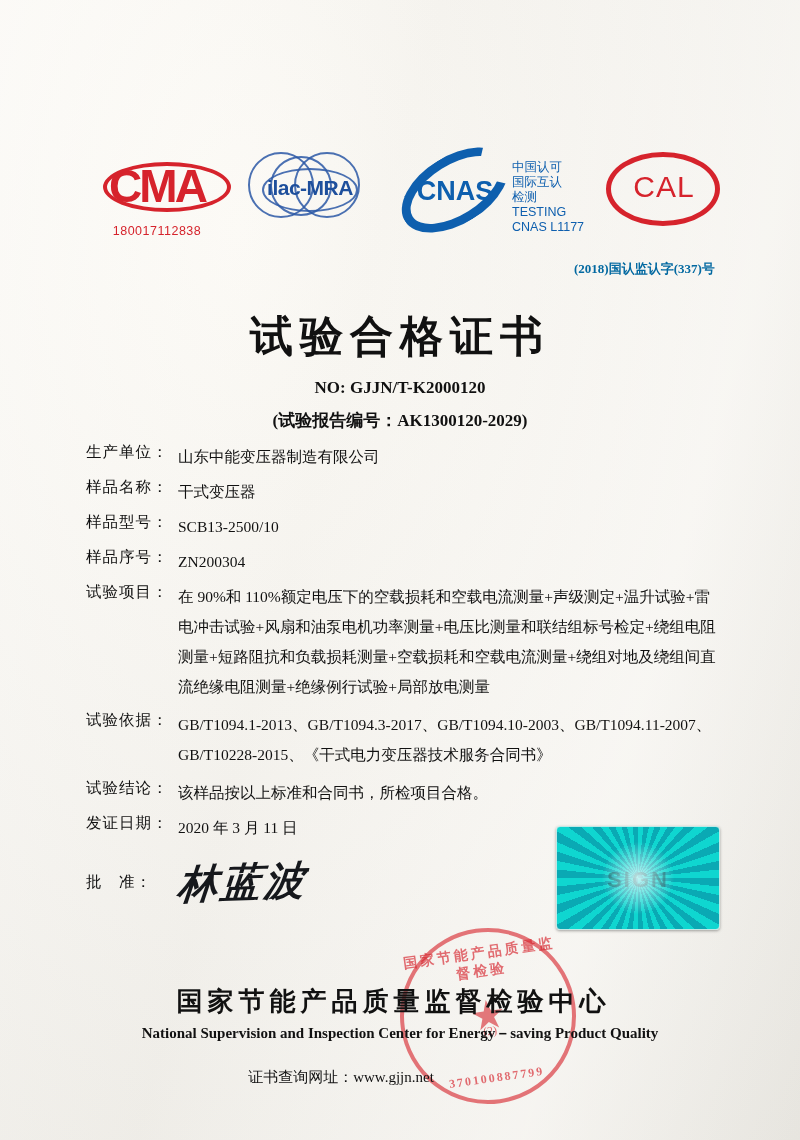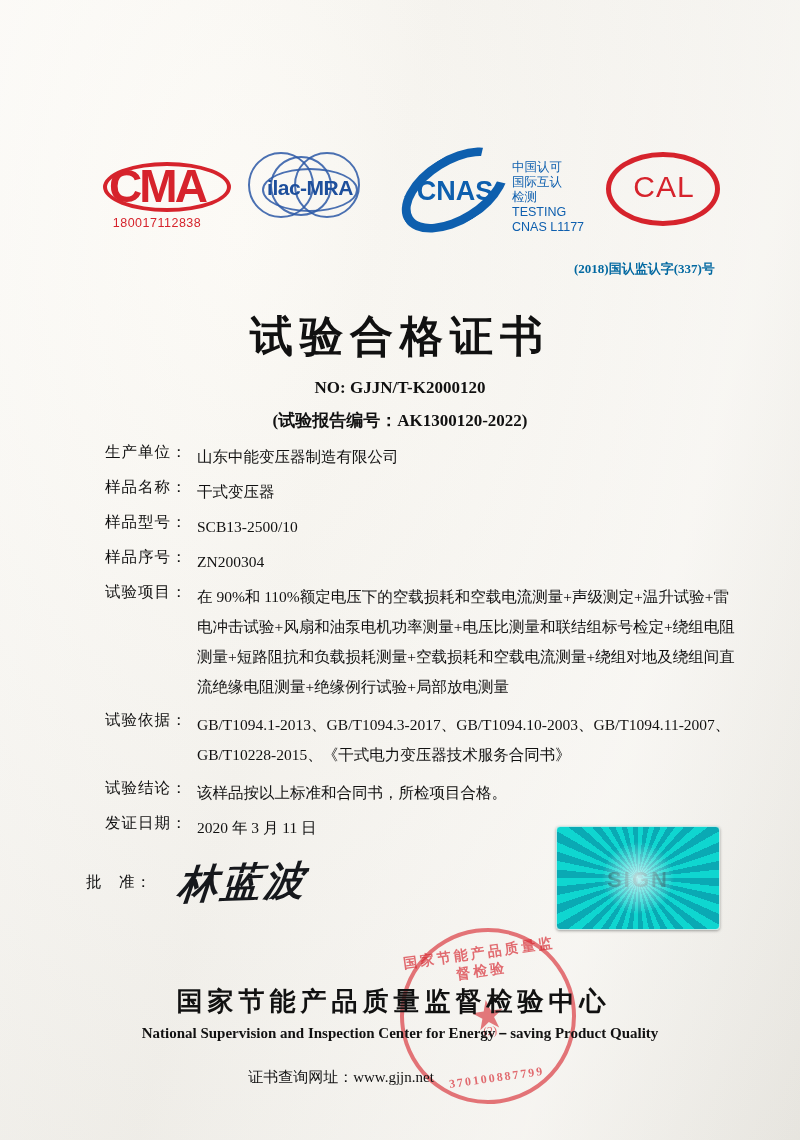--- a/index.html
+++ b/index.html
@@ -62,21 +62,21 @@
     left: -6px; top: 2px;
     width: 128px; height: 50px;
     border: 4px solid #d6232c;
     border-radius: 50%/50%;
     box-sizing: border-box;
   }
   .cma-code {
     font-family: "Liberation Sans", sans-serif;
     font-size: 12.5px;
     color: #d6232c;
-    margin-top: 4px;
+    margin-top: 12px;
     letter-spacing: .5px;
     white-space: nowrap;
   }
 
   
   .ilac { left: 240px; top: 2px; width: 140px; }
   .ilac-mark {
     position: relative;
     width: 136px; height: 72px;
     margin: 0 auto;
@@ -196,21 +196,20 @@
     font-weight: bold;
   }
 
   
   .fields {
     position: absolute;
     top: 442px;
     left: 86px;
     width: 634px;
     font-size: 15.5px;
-    margin-left: 19px;
   }
   .row {
     display: flex;
     align-items: flex-start;
     margin-bottom: 8px;
   }
   .row .lab {
     width: 92px;
     flex: 0 0 92px;
     letter-spacing: 1px;
@@ -390,21 +389,21 @@
     </div>
     <div class="cal-code">(2018)国认监认字(337)号</div>
   </div>
 
   <div class="title">试验合格证书</div>
 
   <div class="doc-no">
     <span>NO:</span>
     <span>GJJN/T-K2000120</span>
   </div>
-  <div class="report-no">(试验报告编号：AK1300120-2022)</div>
+  <div class="report-no">(试验报告编号：AK1300120-2029)</div>
 
   <div class="fields">
 
     <div class="row tight">
       <div class="lab">生产单位：</div>
       <div class="val">山东中能变压器制造有限公司</div>
     </div>
 
     <div class="row tight">
       <div class="lab">样品名称：</div>

